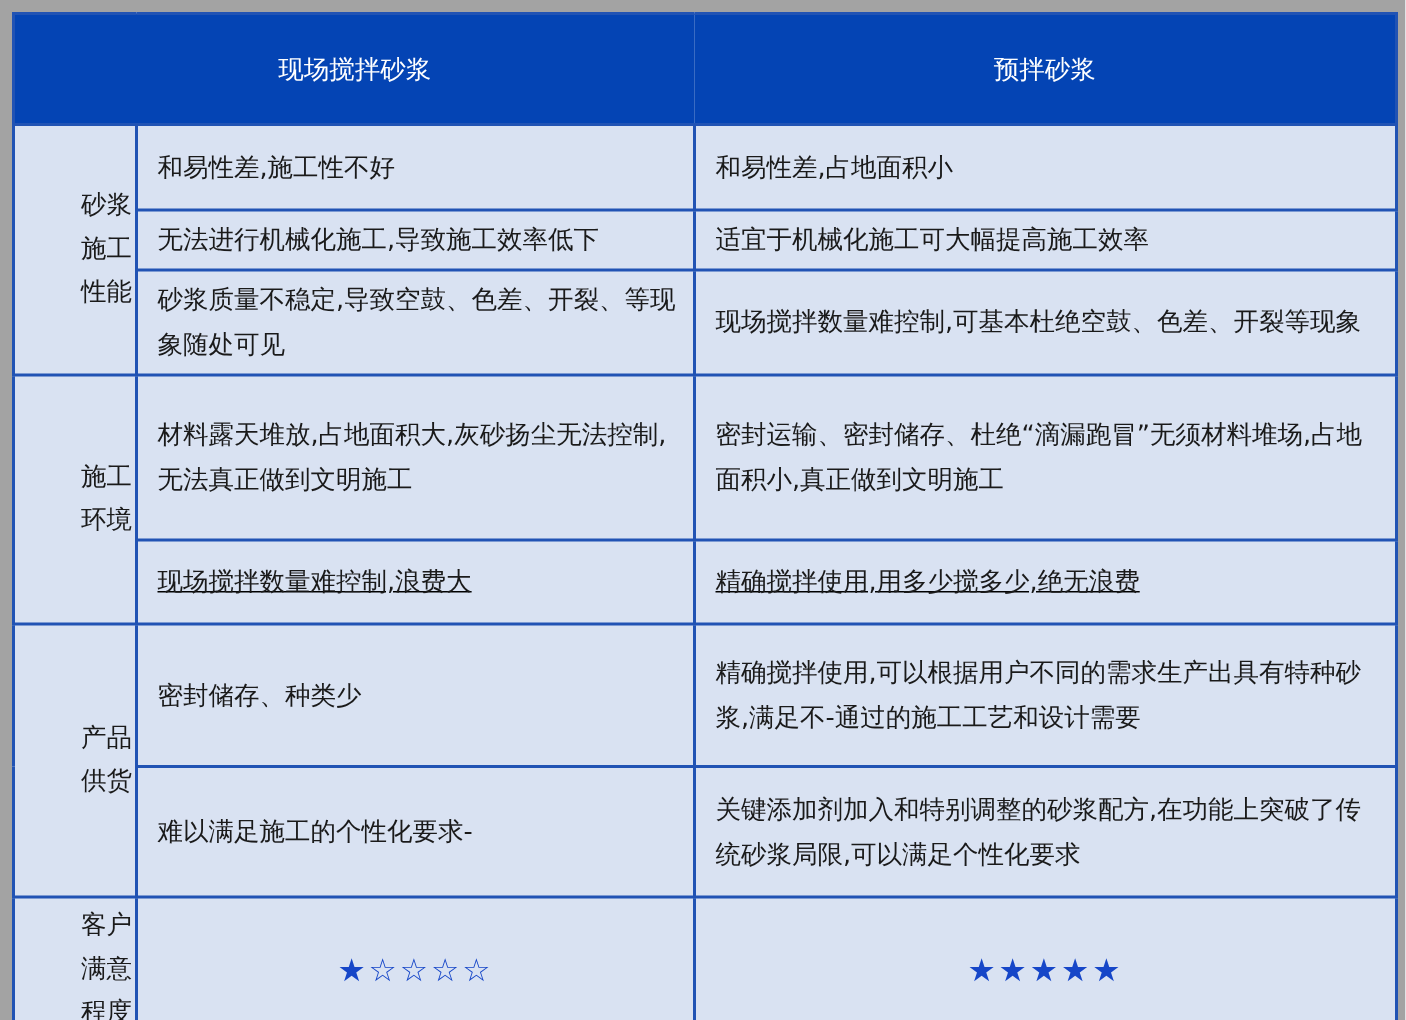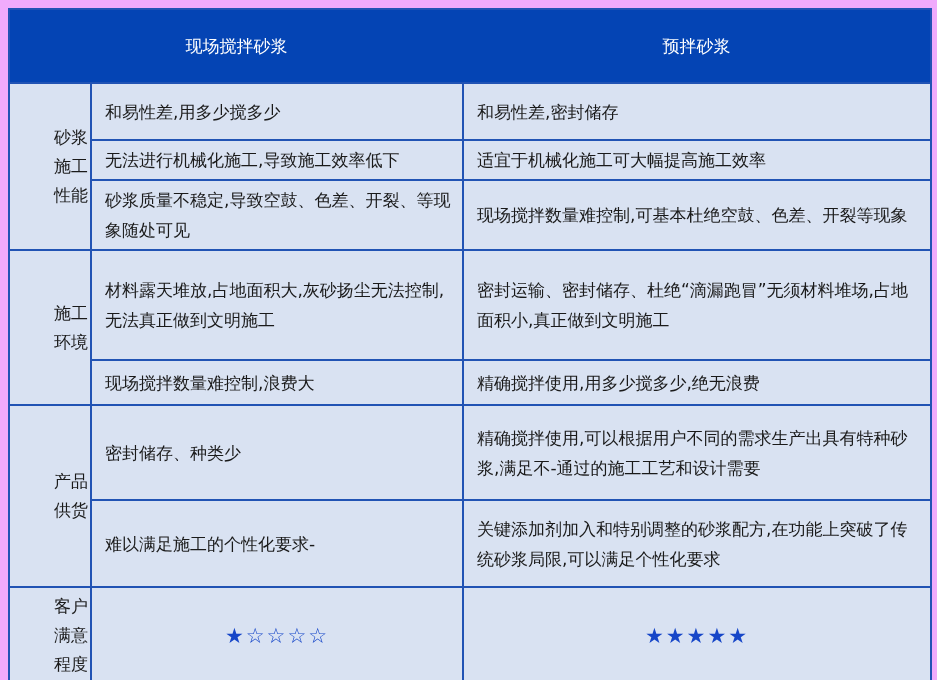--- a/index.html
+++ b/index.html
@@ -5,21 +5,21 @@
   html, body {
     margin: 0;
     padding: 0;
     background: #ffffff;
     font-family: "DejaVu Sans", "Liberation Sans", sans-serif;
   }
   .page {
     position: relative;
     width: 937px;
     height: 680px;
-    background: #f0abfc;
+    background: #a3a3a3;
     overflow: hidden;
   }
   table.cmp {
     position: absolute;
     left: 8px;
     top: 8px;
     width: 922px;
     height: 664px;
     border-collapse: collapse;
     table-layout: fixed;
@@ -59,21 +59,21 @@
     text-align: center;
     color: #1646c8;
     font-size: 21px;
     letter-spacing: 2px;
     padding: 4px;
   }
   tr.r1 { height: 57px; }
   tr.r2 { height: 38px; }
   tr.r3 { height: 60px; }
   tr.r4 { height: 110px; }
-  tr.r5 { height: 45px; }
+  tr.r5 { height: 56px; text-decoration: underline; }
   tr.r6 { height: 95px; }
   tr.r7 { height: 87px; }
   tr.r8 { height: 82px; }
 </style>
 </head>
 <body>
 
 <div class="page">
   <table class="cmp">
     <colgroup>
@@ -85,22 +85,22 @@
       <tr>
         <th colspan="2">现场搅拌砂浆</th>
         <th>预拌砂浆</th>
       </tr>
     </thead>
     <tbody>
       <tr class="r1">
         <td class="cat" rowspan="3">砂浆
 施工
 性能</td>
-        <td>和易性差,用多少搅多少</td>
-        <td>和易性差,密封储存</td>
+        <td>和易性差,施工性不好</td>
+        <td>和易性差,占地面积小</td>
       </tr>
       <tr class="r2">
         <td>无法进行机械化施工,导致施工效率低下</td>
         <td>适宜于机械化施工可大幅提高施工效率</td>
       </tr>
       <tr class="r3">
         <td>砂浆质量不稳定,导致空鼓、色差、开裂、等现象随处可见</td>
         <td>现场搅拌数量难控制,可基本杜绝空鼓、色差、开裂等现象</td>
       </tr>
       <tr class="r4">

